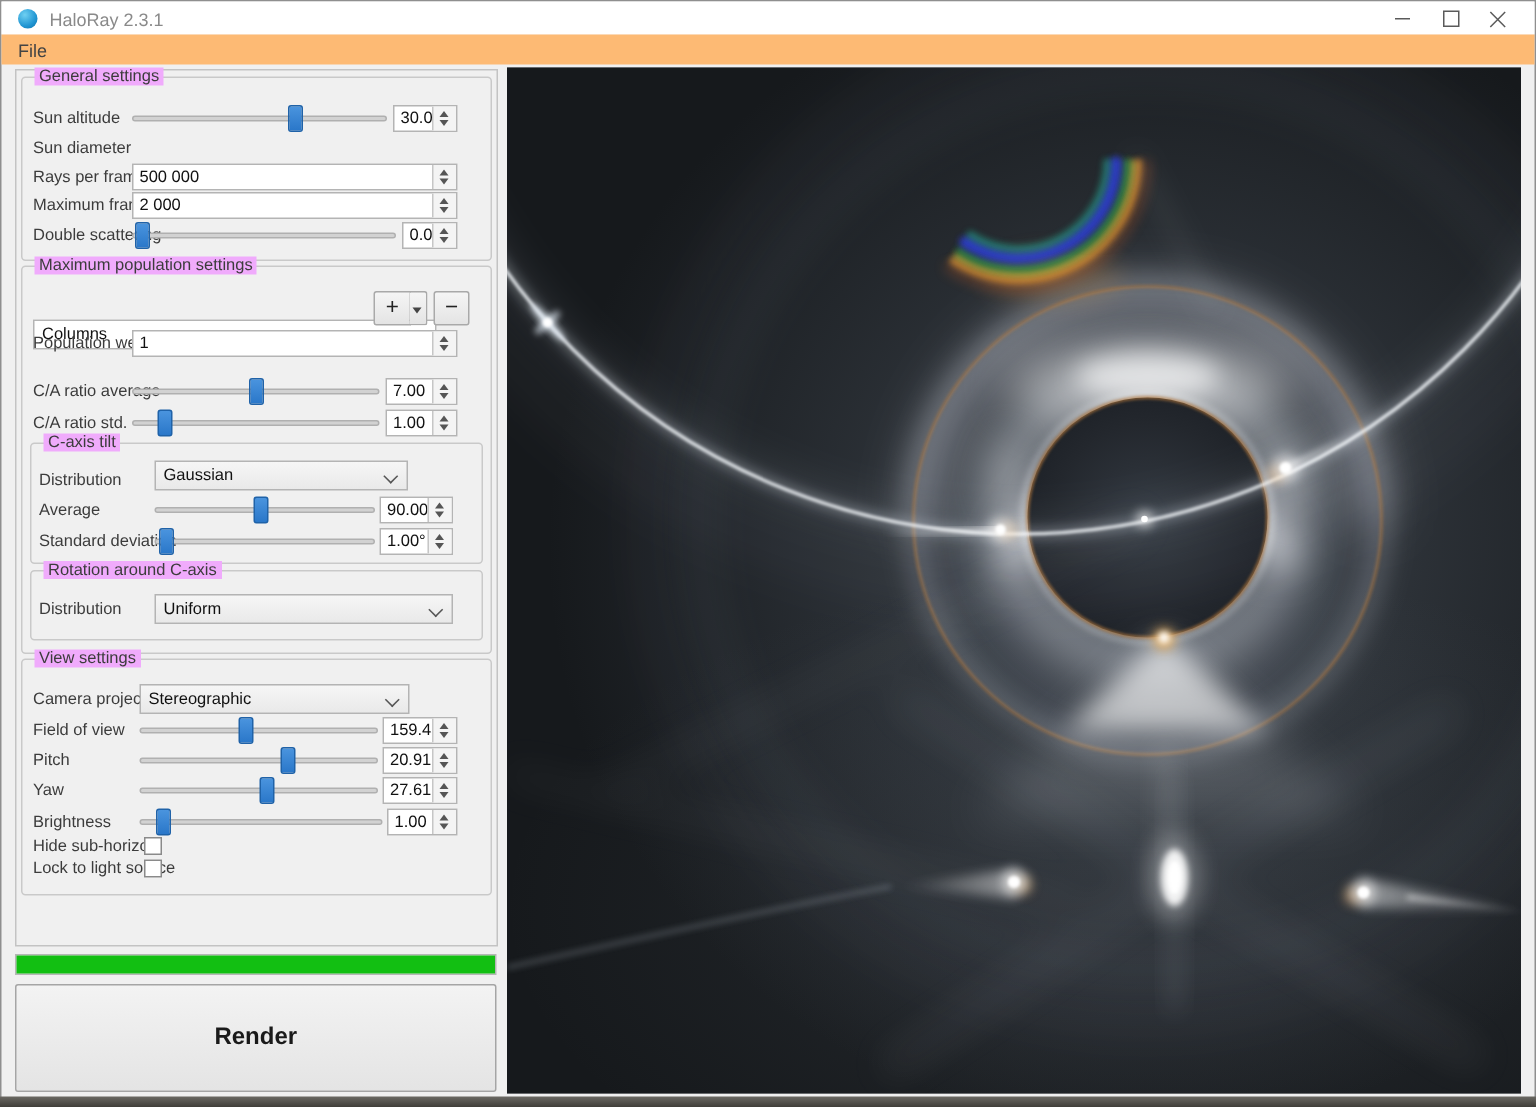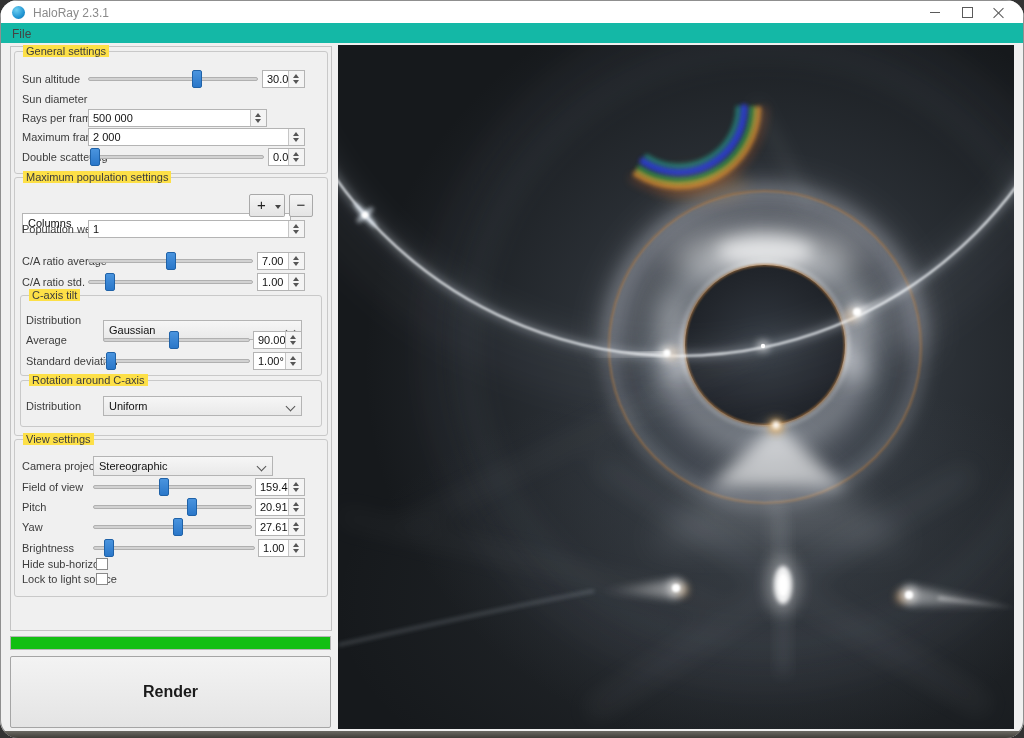--- a/index.html
+++ b/index.html
@@ -1,37 +1,37 @@
 <!DOCTYPE html>
 <html><head>
 <meta charset="utf-8">
 <style>
   html,body{margin:0;padding:0;background:#333;}
   .app{position:relative;width:1024px;height:738px;background:#f0f0f0;
        font-family:"Liberation Sans","DejaVu Sans",sans-serif;font-size:11px;color:#3c3c3c;
-       overflow:hidden;box-shadow:inset 0 0 0 1px #8f8f8f;border-radius:18px;}
+       overflow:hidden;box-shadow:inset 0 0 0 1px #8f8f8f;}
   
   .titlebar{position:absolute;left:1px;top:1px;width:1022px;height:22px;background:#ffffff;}
   .app-icon{position:absolute;left:11px;top:5px;width:13px;height:13px;border-radius:50%;
             background:radial-gradient(circle at 35% 30%,#6fd0f2,#2196d3 60%,#0e6fa8);}
   .app-title{position:absolute;left:32px;top:5px;font-size:12px;color:#8a8a8a;}
   .win-controls{position:absolute;right:8px;top:0;height:22px;display:flex;}
   .win-btn{width:32px;height:22px;position:relative;}
   .glyph-min{position:absolute;left:11px;top:11px;width:10px;height:0;border-top:1px solid #5a5a5a;}
   .glyph-max{position:absolute;left:11px;top:6px;width:9px;height:9px;border:1px solid #5a5a5a;}
   .glyph-close{position:absolute;left:10px;top:5px;width:12px;height:12px;}
   .glyph-close:before,.glyph-close:after{content:"";position:absolute;left:5px;top:0;width:1px;height:14px;background:#5a5a5a;}
   .glyph-close:before{transform:rotate(45deg);}
   .glyph-close:after{transform:rotate(-45deg);}
-  .menubar{position:absolute;left:1px;top:23px;width:1022px;height:20px;background:#14b8a6;}
+  .menubar{position:absolute;left:1px;top:23px;width:1022px;height:20px;background:#fdba74;}
   .menu-item{position:absolute;left:6px;top:3px;padding:1px 5px;font-size:12px;color:#444;}
   
   .settings-frame{position:absolute;left:10px;top:46px;width:320px;height:583px;background:#f0f0f0;border:1px solid #c3c3c3;}
   .group{position:absolute;border:1px solid #c9c9c9;border-radius:3px;}
-  .group-title{position:absolute;top:-7px;left:8px;background:#fde047;padding:0 3px;color:#3c3c3c;white-space:nowrap;}
+  .group-title{position:absolute;top:-7px;left:8px;background:#f0abfc;padding:0 3px;color:#3c3c3c;white-space:nowrap;}
   .lbl{position:absolute;white-space:nowrap;color:#3c3c3c;}
   
   .slider{position:absolute;height:18px;}
   .groove{position:absolute;left:0;right:0;top:7px;height:4px;background:#d2d2d2;border:1px solid #b0b0b0;border-radius:2px;box-sizing:border-box;}
   .handle{position:absolute;top:0;width:10px;height:18px;background:linear-gradient(#4a94de,#2a77c9);
           border:1px solid #1f62a8;border-radius:2px;box-sizing:border-box;}
   
   .spinbox{position:absolute;background:#fff;border:1px solid #b4b4b4;box-sizing:border-box;height:18px;}
   .spin-text{position:absolute;left:4px;top:2px;color:#111;}
   .spin-btns{position:absolute;right:0;top:0;bottom:0;width:15px;border-left:1px solid #c6c6c6;background:#f4f4f4;}
@@ -96,21 +96,21 @@
     <span class="spin-text">30.00°</span>
     <span class="spin-btns">
         <span class="spin-up"></span>
         <span class="spin-down"></span>
       </span>
   </div>
 
   <span class="lbl" style="left:22px;top:93px;">Sun diameter</span>
 
   <span class="lbl" style="left:22px;top:112px;">Rays per frame</span>
-  <div class="spinbox" style="left:88px;top:109px;width:179px;text-align:right;">
+  <div class="spinbox" style="left:88px;top:109px;width:217px;text-align:right;">
     <span class="spin-text">500 000</span>
     <span class="spin-btns">
         <span class="spin-up"></span>
         <span class="spin-down"></span>
       </span>
   </div>
 
   <span class="lbl" style="left:22px;top:131px;">Maximum frames</span>
   <div class="spinbox" style="left:88px;top:128px;width:217px;">
     <span class="spin-text">2 000</span>
@@ -178,21 +178,21 @@
     <span class="spin-btns">
         <span class="spin-up"></span>
         <span class="spin-down"></span>
       </span>
   </div>
 
   <div class="group" style="left:20px;top:295px;width:300px;height:79px;">
     <span class="group-title">C-axis tilt</span>
   </div>
   <span class="lbl" style="left:26px;top:314px;">Distribution</span>
-  <div class="combo gray" style="left:103px;top:320px;width:199px;text-align:right;">
+  <div class="combo gray" style="left:103px;top:307px;width:169px;text-align:right;">
     <span class="combo-text">Gaussian</span>
     <span class="chevron"></span>
   </div>
   <span class="lbl" style="left:26px;top:334px;">Average</span>
   <div class="slider" style="left:103px;top:331px;width:147px;">
     <div class="groove"></div>
     <div class="handle" style="left: 48%; margin-left: -4.8px;"></div>
   </div>
   <div class="spinbox" style="left:253px;top:331px;width:49px;">
     <span class="spin-text">90.00°</span>

